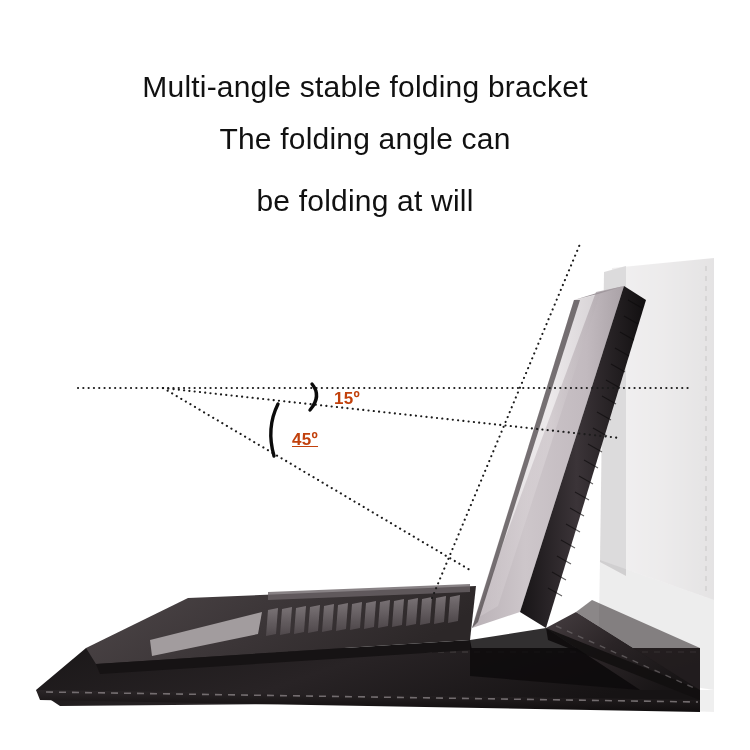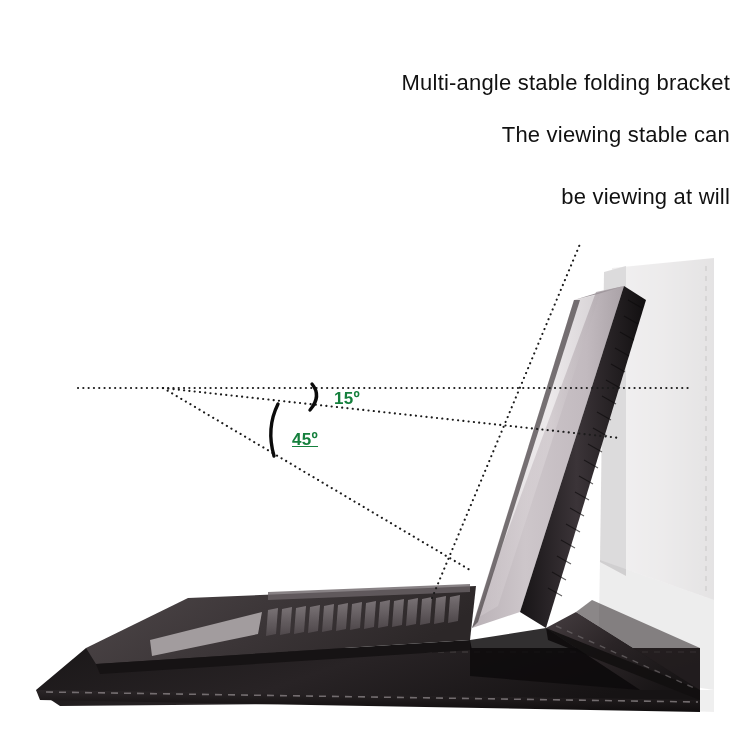--- a/index.html
+++ b/index.html
@@ -14,24 +14,24 @@
     background: #ffffff;
     overflow: hidden;
     font-family: "Liberation Sans", sans-serif;
   }
 
   
   .headline {
     position: absolute;
     left: 0;
     width: 730px;
-    text-align: right;
+    text-align: center;
     color: #111111;
     font-weight: 500;
-    font-size: 22px;
+    font-size: 30px;
     letter-spacing: 0.2px;
     white-space: nowrap;
   }
   #line1 { top: 70px; }
   #line2 { top: 122px; }
   #line3 { top: 184px; }
 
   
   #diagram {
     position: absolute;
@@ -49,21 +49,21 @@
     fill: none;
   }
   .arc {
     stroke: #0b0b0b;
     stroke-width: 3.4;
     fill: none;
     stroke-linecap: round;
   }
   .anglelabel {
     position: absolute;
-    color: #15803d;
+    color: #c2410c;
     font-weight: bold;
     font-size: 17px;
     letter-spacing: 0.3px;
   }
   #label15 { left: 334px; top: 389px; }
   #label45 { left: 292px; top: 430px; text-decoration: underline; }
 
   
   #product {
     position: absolute;
@@ -244,16 +244,16 @@
 
     <path class="arc" d="M 312 384 Q 322 396 310 410"></path>
 
     <path class="arc" d="M 278 404 Q 266 428 274 456"></path>
   </svg>
 
   <div class="anglelabel" id="label15">15º</div>
   <div class="anglelabel" id="label45">45º</div>
 
   <div class="headline" id="line1">Multi-angle stable folding bracket</div>
-  <div class="headline" id="line2">The viewing stable can</div>
-  <div class="headline" id="line3">be viewing at will</div>
+  <div class="headline" id="line2">The folding angle can</div>
+  <div class="headline" id="line3">be folding at will</div>
 
 </div>
 
 </body></html>

